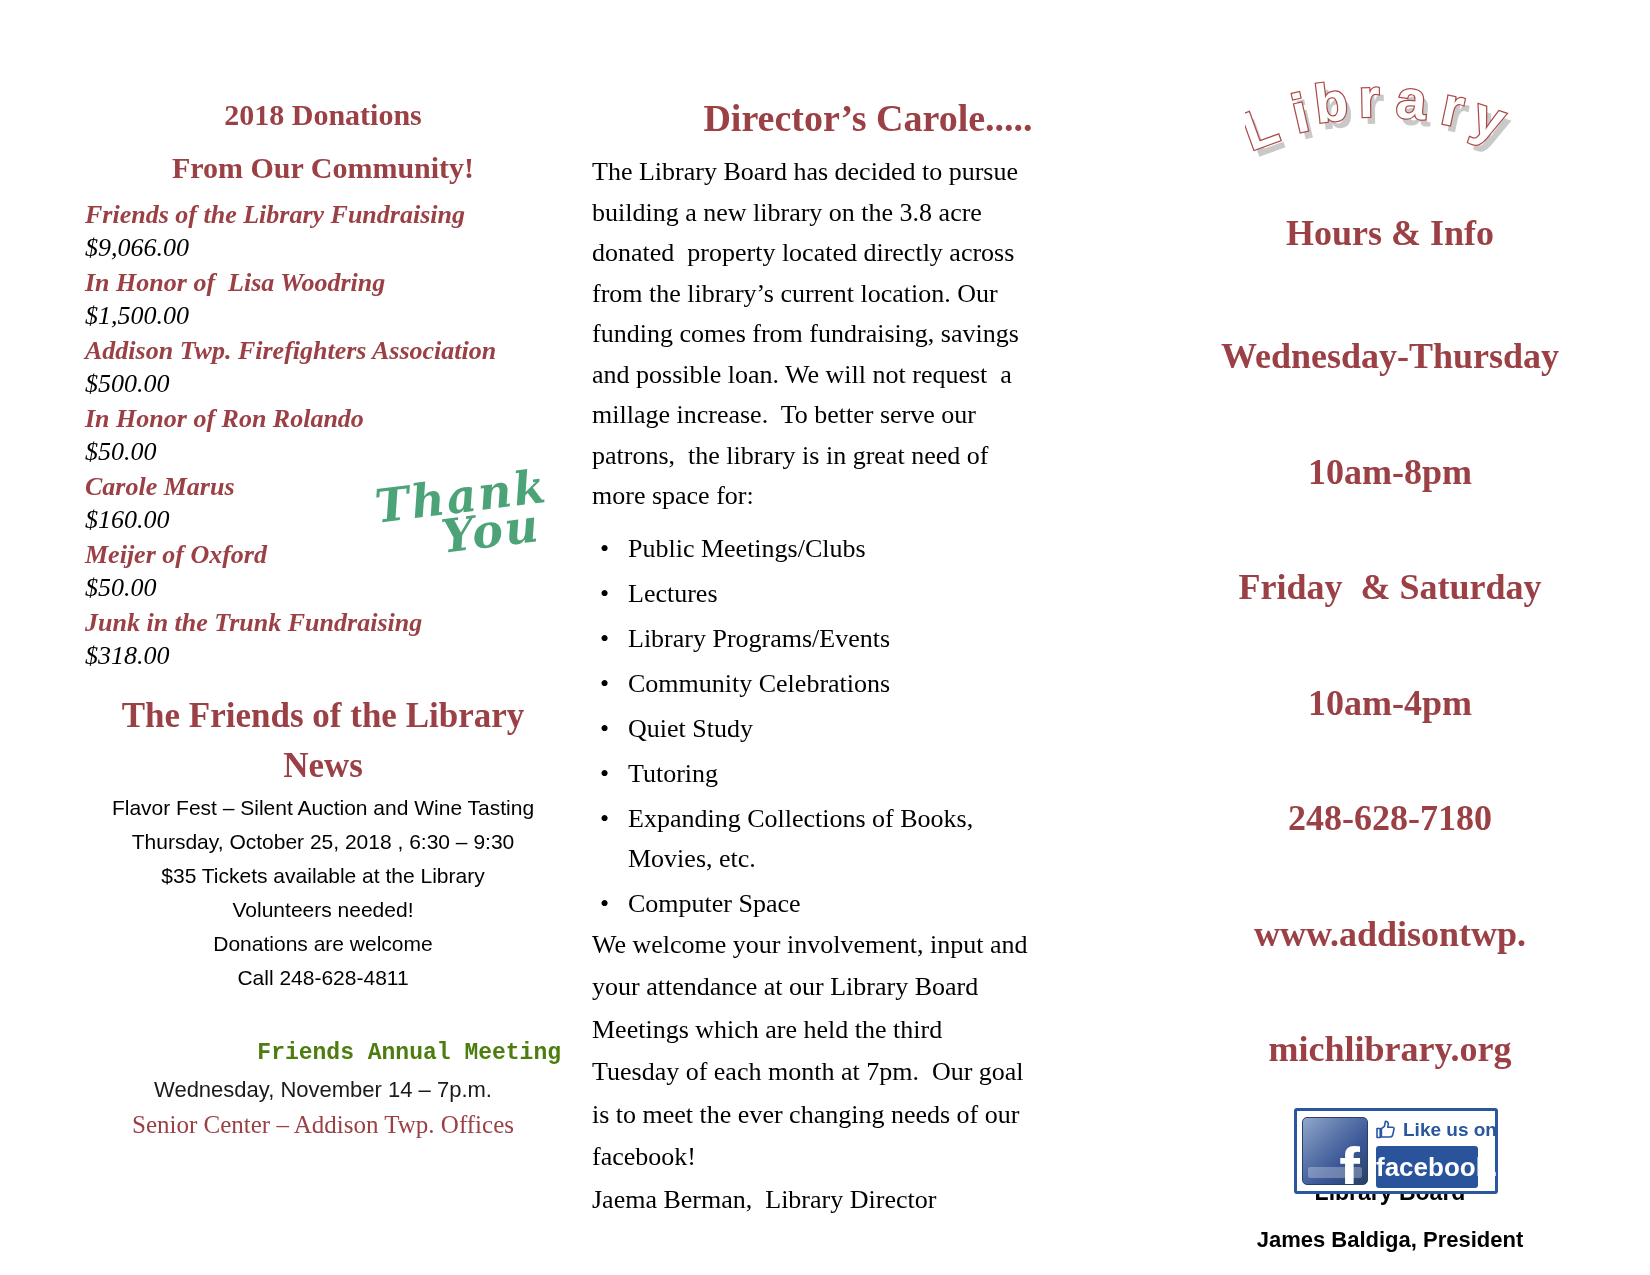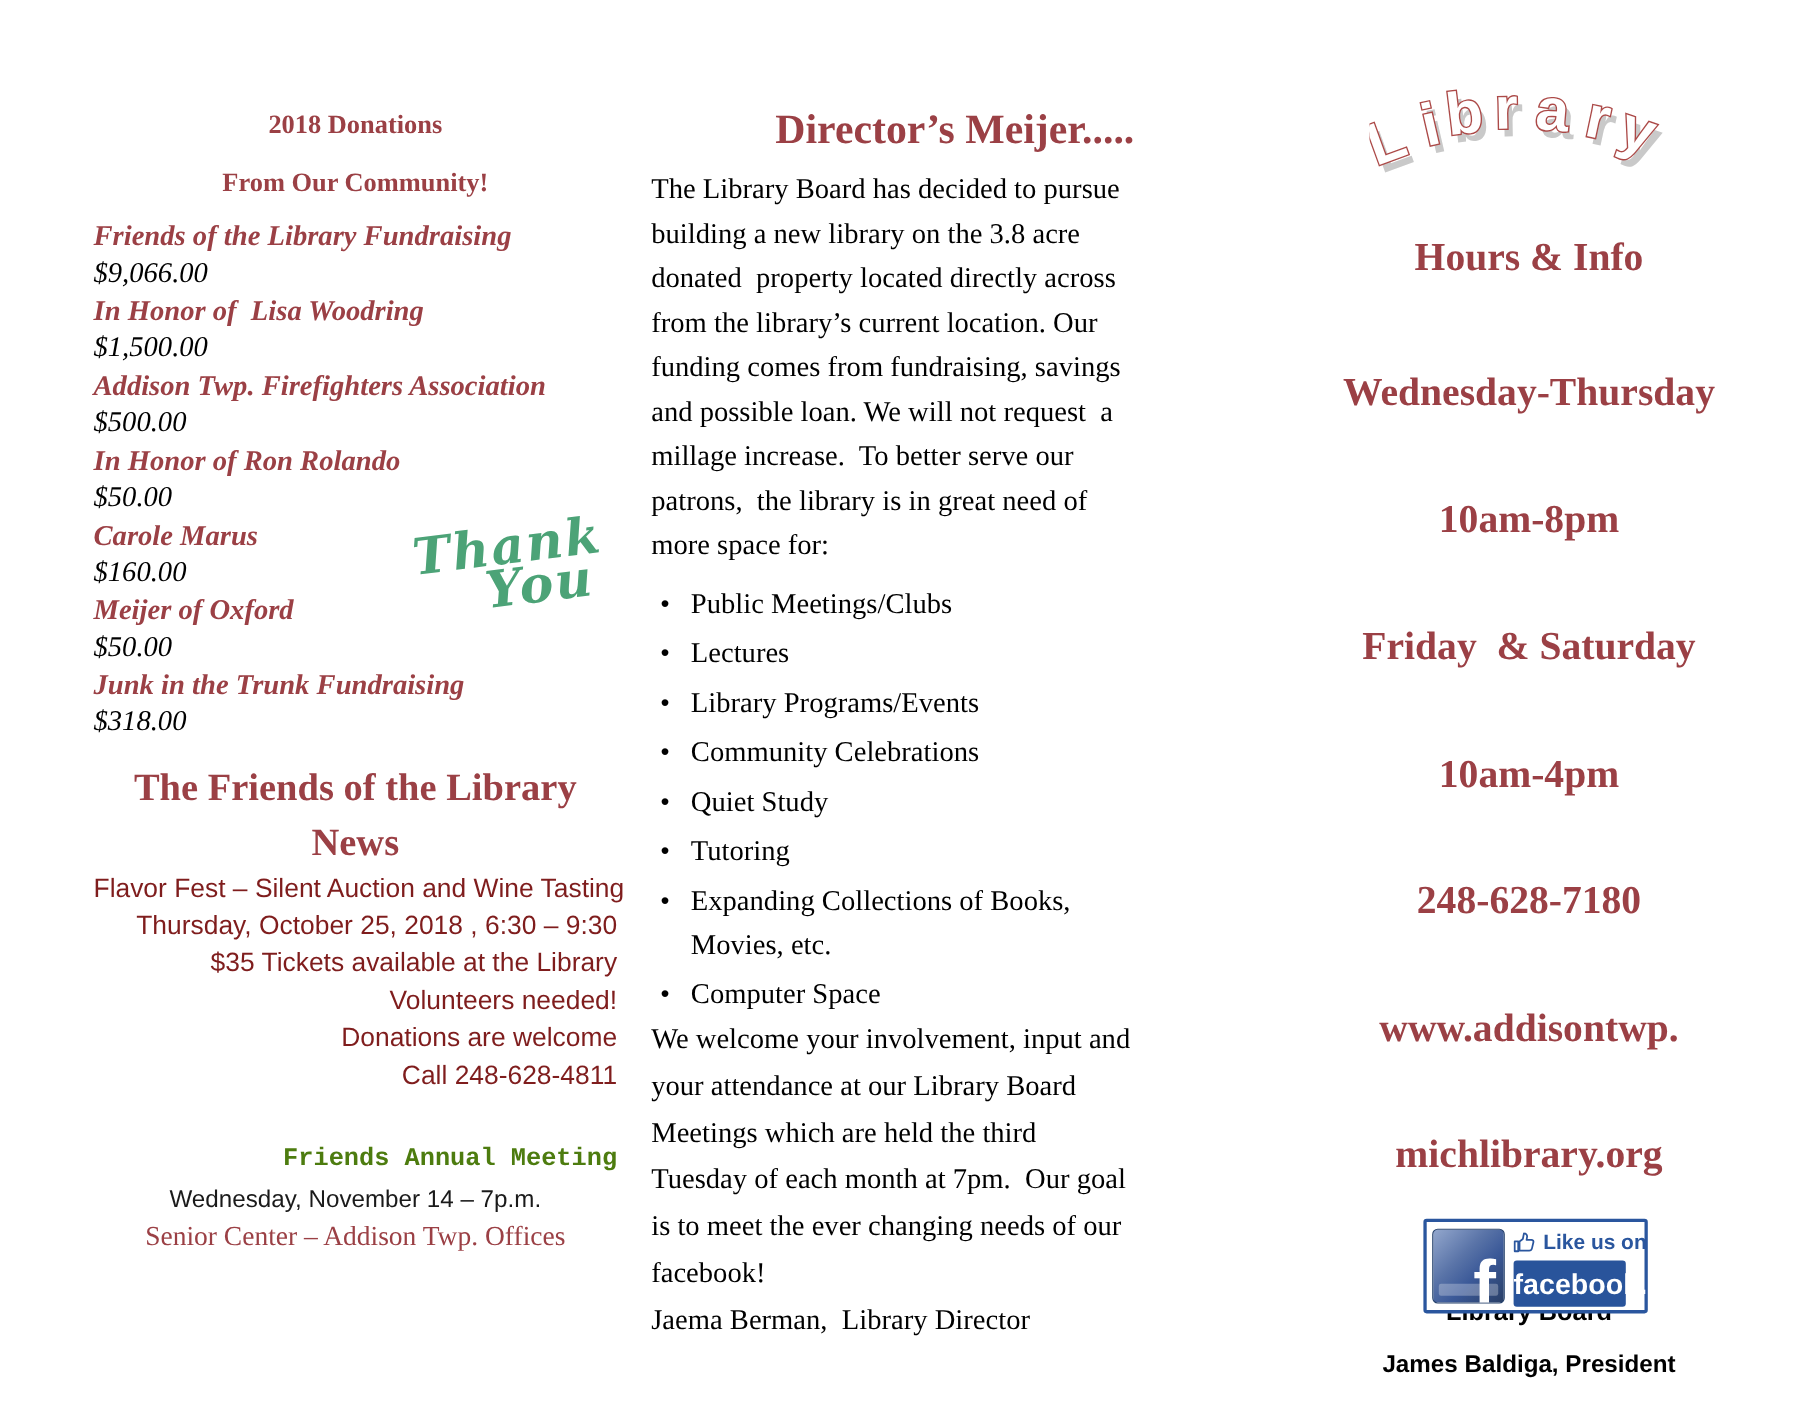--- a/index.html
+++ b/index.html
@@ -2,27 +2,27 @@
 <html><head>
 <meta charset="utf-8">
 <style>
   html,body{margin:0;padding:0;background:#fff;}
   #canvas{position:relative;width:1650px;height:1275px;background:#ffffff;overflow:hidden;
           font-family:"Liberation Serif",serif;color:#000;}
   .pre{white-space:pre;}
 
   
   #col-left{position:absolute;left:85px;top:88px;width:476px;}
-  .l-title{font-weight:bold;font-size:24px;line-height:53px;text-align:center;color:#9b4045;}
+  .l-title{font-weight:bold;font-size:30px;line-height:53px;text-align:center;color:#9b4045;}
   .dons{margin-top:4px;font-style:italic;}
   .don{margin-top:2px;}
   .don .name{font-weight:bold;font-size:26px;line-height:33px;color:#9b4045;}
   .don .amt{font-size:26px;line-height:33px;color:#000;}
   .f-title{margin-top:19px;font-weight:bold;font-size:35px;line-height:50px;text-align:center;color:#9b4045;}
-  .f-lines{font-family:"Liberation Sans",sans-serif;font-size:24px;line-height:34px;text-align:right;color:#7f1d1d;}
+  .f-lines{font-family:"Liberation Sans",sans-serif;font-size:21px;line-height:34px;text-align:center;color:#000000;}
   .am-title{margin-top:39px;font-family:Liberation Mono, monospace;font-weight:bold;font-size:23px;line-height:38px;text-align:right;color:#4d7c0f;}
   .am-date{font-family:"Liberation Sans",sans-serif;font-size:22px;line-height:35px;text-align:center;color:#1a1a1a;}
   .am-place{font-size:25px;line-height:36px;text-align:center;color:#9b4045;}
 
   
   #thankyou{position:absolute;left:378px;top:468px;width:190px;height:110px;transform:rotate(-7deg);
             font-family:"DejaVu Serif",serif;font-style:italic;font-weight:bold;color:#4ca377;}
   #thankyou .w1{position:absolute;left:0;top:0;font-size:46px;letter-spacing:2px;}
   #thankyou .w2{position:absolute;left:62px;top:38px;font-size:46px;letter-spacing:2px;}
 
@@ -119,21 +119,21 @@
     <div class="am-date pre">Wednesday, November 14 – 7p.m.</div>
     <div class="am-place pre">Senior Center – Addison Twp. Offices</div>
   </div>
 
   <div id="thankyou">
     <span class="w1">Thank</span>
     <span class="w2">You</span>
   </div>
 
   <div id="col-mid">
-    <div class="m-title pre">Director’s Meijer.....</div>
+    <div class="m-title pre">Director’s Carole.....</div>
 
     <div class="m-intro">
       <div class="m-line">The Library Board has decided to pursue</div>
       <div class="m-line">building a new library on the 3.8 acre</div>
       <div class="m-line">donated  property located directly across</div>
       <div class="m-line">from the library’s current location. Our</div>
       <div class="m-line">funding comes from fundraising, savings</div>
       <div class="m-line">and possible loan. We will not request  a</div>
       <div class="m-line">millage increase.  To better serve our</div>
       <div class="m-line">patrons,  the library is in great need of</div>

